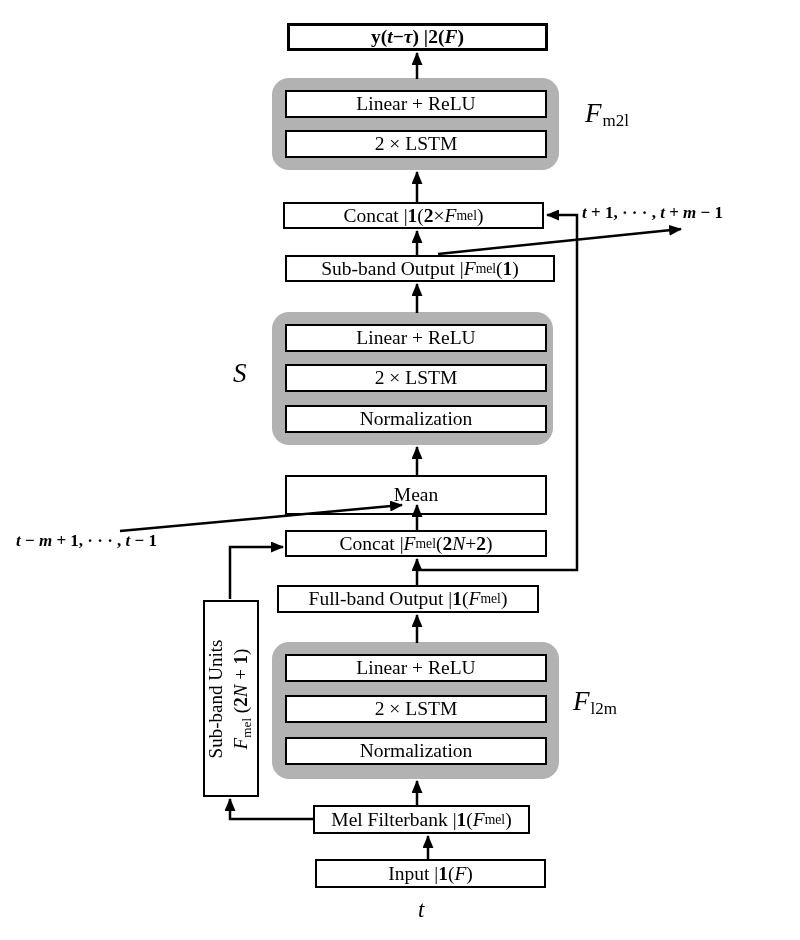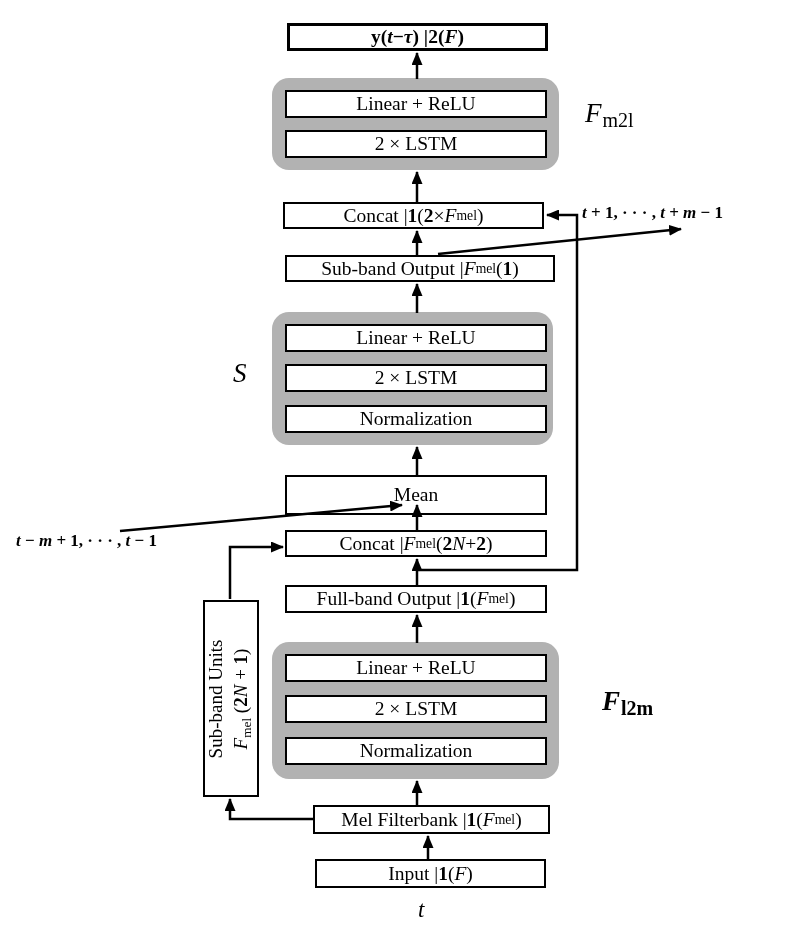--- a/index.html
+++ b/index.html
@@ -10,21 +10,21 @@
   svg.wires{position:absolute;left:0;top:0;width:800px;height:940px;pointer-events:none;}
   .blk{position:absolute;background:#b2b2b2;border-radius:17px;}
   .bx{
     position:absolute;background:#ffffff;border:2.5px solid #000;box-sizing:border-box;
     display:flex;align-items:center;justify-content:center;
     font-size:19.5px;line-height:1;white-space:nowrap;
   }
   .bx.heavy{border-width:3px;}
   .note{position:absolute;font-size:17px;white-space:nowrap;line-height:1.2;}
   .blklabel{position:absolute;font-size:27px;font-style:italic;white-space:nowrap;line-height:1;}
-  .blklabel .subpart{font-style:normal;font-size:20px;vertical-align:-0.25em;margin-left:1px;}
+  .blklabel .subpart{font-style:normal;font-size:17px;vertical-align:-0.25em;margin-left:1px;}
   .it{font-style:italic;}
   .bd{font-weight:700;}
   .seg-sb{font-size:0.7em;vertical-align:-0.3em;}
   .vwrap{position:absolute;left:203px;top:600px;width:56px;height:197px;background:#fff;border:2.5px solid #000;box-sizing:border-box;}
   .vtext{
     position:absolute;left:50%;top:50%;width:190px;height:54px;
     transform:translate(-50%,-50%) rotate(-90deg);
     display:flex;flex-direction:column;align-items:center;justify-content:center;
     font-size:19px;line-height:25px;white-space:nowrap;
   }
@@ -34,31 +34,31 @@
   #b-m2l-lin  {left:285px;top:90px; width:262px;height:28px;}
   #b-m2l-lstm {left:285px;top:130px;width:262px;height:28px;}
   #b-concat1  {left:283px;top:202px;width:261px;height:27px;}
   #b-sbout    {left:285px;top:255px;width:270px;height:27px;}
   #g-s        {left:272px;top:312px;width:281px;height:133px;}
   #b-s-lin    {left:285px;top:324px;width:262px;height:28px;}
   #b-s-lstm   {left:285px;top:364px;width:262px;height:28px;}
   #b-s-norm   {left:285px;top:405px;width:262px;height:28px;}
   #b-mean     {left:285px;top:475px;width:262px;height:40px;}
   #b-concat2  {left:285px;top:530px;width:262px;height:27px;}
-  #b-fullband {left:285px;top:585px;width:262px;height:28px;}
+  #b-fullband {left:277px;top:585px;width:262px;height:28px;}
   #g-l2m      {left:272px;top:642px;width:287px;height:137px;}
   #b-l2m-lin  {left:285px;top:654px;width:262px;height:28px;}
   #b-l2m-lstm {left:285px;top:695px;width:262px;height:28px;}
   #b-l2m-norm {left:285px;top:737px;width:262px;height:28px;}
-  #b-mel      {left:313px;top:805px;width:237px;height:29px;text-align:center;}
+  #b-mel      {left:313px;top:805px;width:217px;height:29px;text-align:center;}
   #b-input    {left:315px;top:859px;width:231px;height:29px;}
   
   #lbl-m2l  {left:585px;top:100px;}
   #lbl-s    {left:233px;top:360px;}
-  #lbl-l2m  {left:602px;top:688px;font-weight:bold;}
+  #lbl-l2m  {left:573px;top:688px;}
   #txt-future{left:582px;top:203px;}
   #txt-past {left:16px;top:531px;}
   #txt-t    {left:418px;top:896px;font-size:23px;}
 </style>
 </head>
 <body>
 
 <div id="canvas">
 
   <div class="blk" id="g-m2l"></div>

